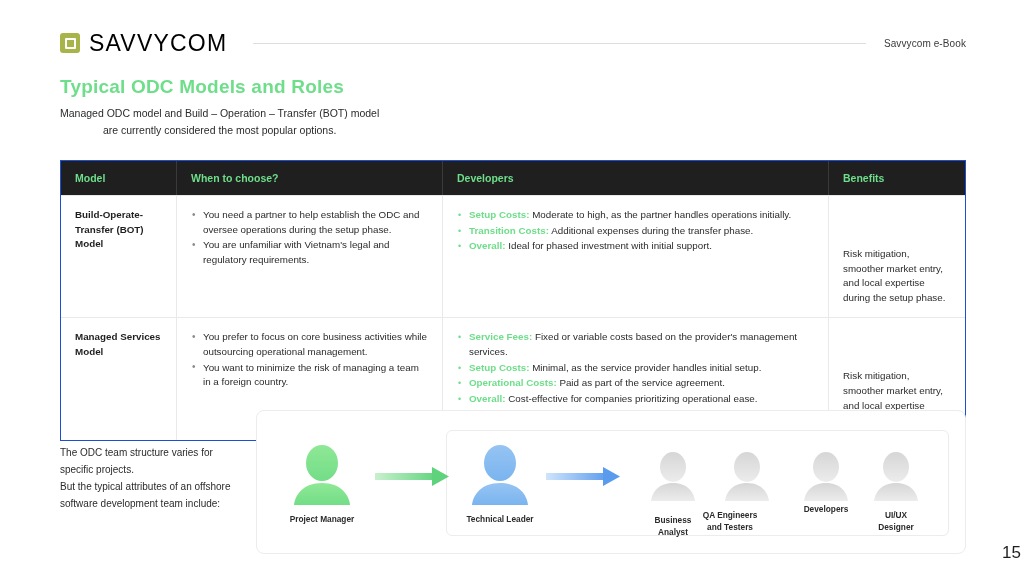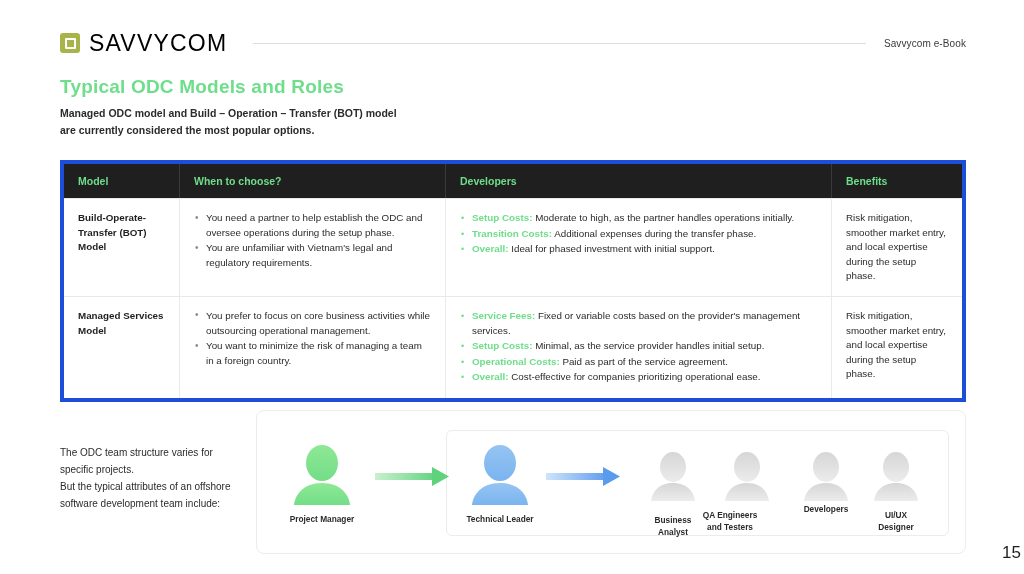--- a/index.html
+++ b/index.html
@@ -42,29 +42,30 @@
     flex: 0 0 auto; font-size: 10px; color: #3a3a3a; letter-spacing: .1px;
   }
 
   
   .title {
     position: absolute; left: 60px; top: 76px;
     font-size: 19px; font-weight: 700; color: #6ede8a; letter-spacing: .2px;
   }
   .subtitle {
     position: absolute; left: 60px; top: 105px;
-    font-size: 10.5px; font-weight: 700; color: #2b2b2b; line-height: 16.5px;
+    font-size: 10.5px; font-weight: 400; color: #2b2b2b; line-height: 16.5px;
     max-width: 520px;
+    text-align: center;
   }
 
   
   .table {
     position: absolute; left: 60px; top: 160px;
     width: 906px;
-    border: 4px solid #1d4ed8;
+    border: 1px solid #1d4ed8;
     background: #ffffff;
   }
   .trow { display: flex; }
   .trow.head { background: #1f1f1f; }
   .trow.body { border-top: 1px solid #e9e9e9; }
   .trow.head .tcell { color: #6ede8a; font-size: 10.5px; font-weight: 600;
                       padding: 11px 14px; }
   .tcell { border-right: 1px solid #e9e9e9; }
   .trow .tcell:last-child { border-right: none; }
   .trow.head .tcell { border-right: 1px solid #3a3a3a; }
@@ -81,21 +82,21 @@
   ul.bullets { list-style: none; }
   ul.bullets li {
     position: relative; padding-left: 12px; margin-bottom: 1px;
   }
   ul.bullets li::before {
     content: "\2022"; position: absolute; left: 1px; top: -0.5px;
     color: #8b8b8b; font-size: 10px;
   }
   ul.bullets.green li::before { color: #6ede8a; font-size: 9px; top: 0; }
   .lbl { color: #6ede8a; font-weight: 700; }
-  .benefit-text { color: #2b2b2b; }
+  .benefit-text { color: #2b2b2b; margin-top: 39px; }
 
   
   .bottom-note {
     position: absolute; left: 60px; top: 444px;
     width: 185px;
     font-size: 10px; line-height: 17px; color: #2b2b2b;
   }
   .diagram-outer {
     position: absolute; left: 256px; top: 410px;
     width: 710px; height: 144px;

